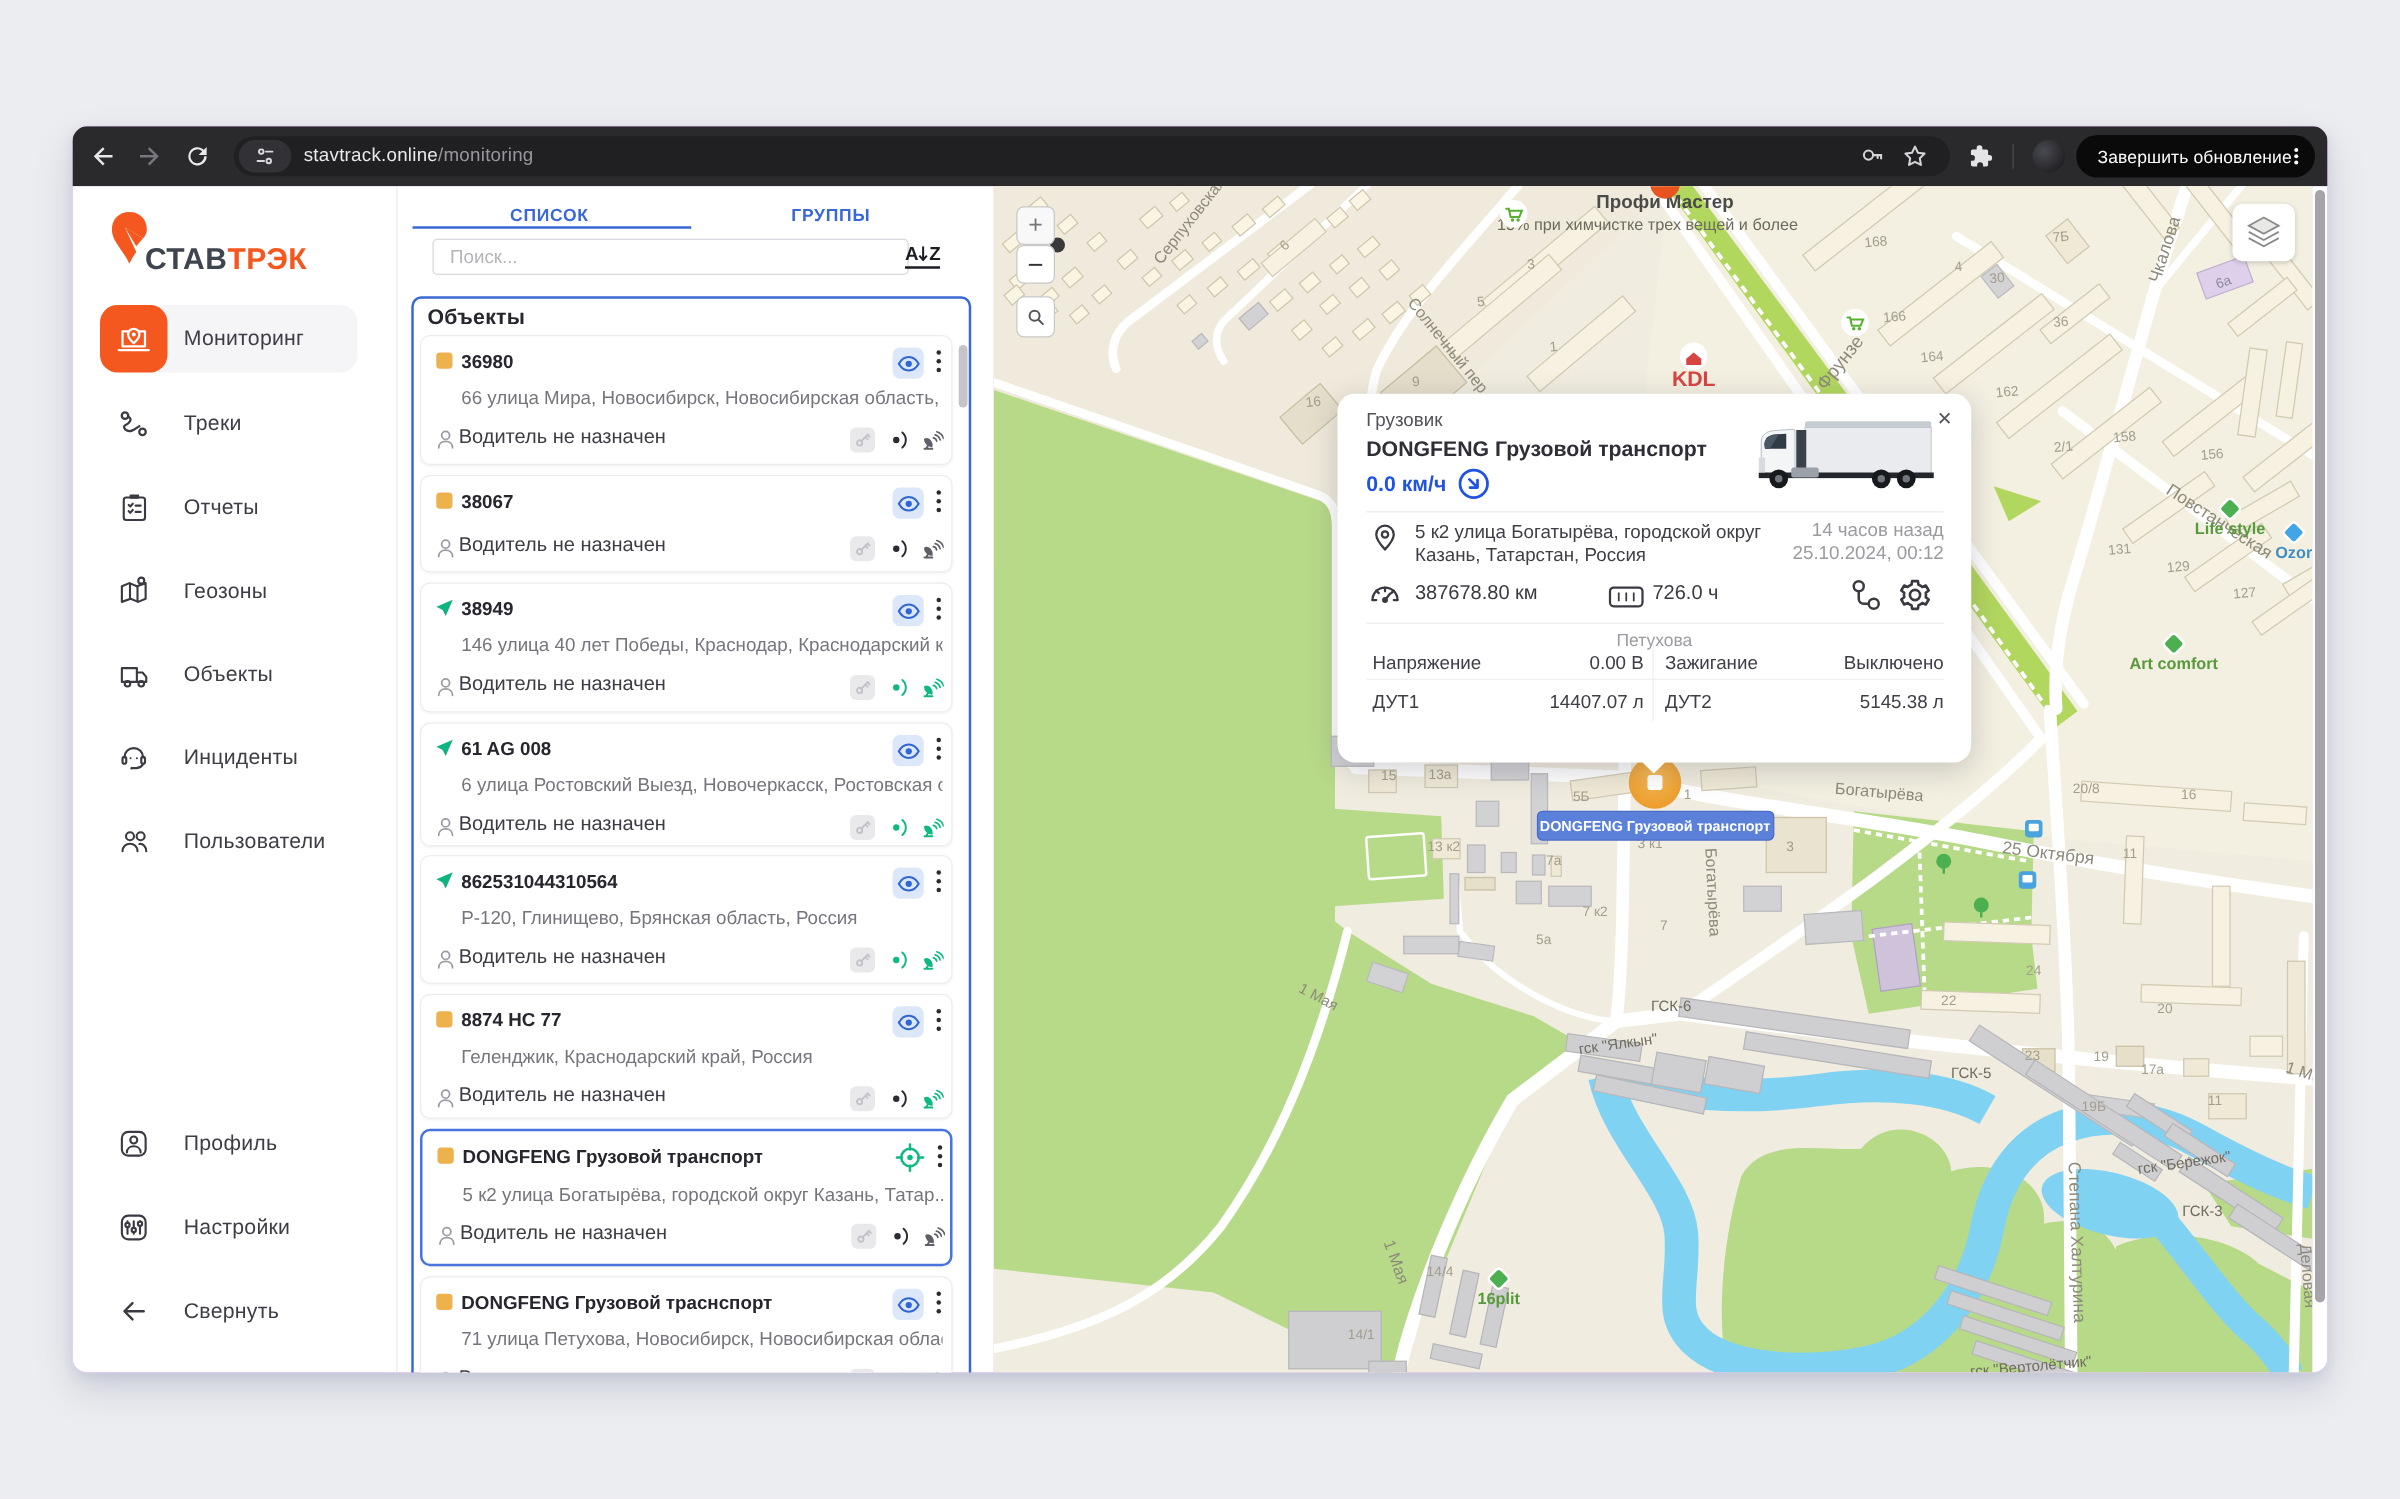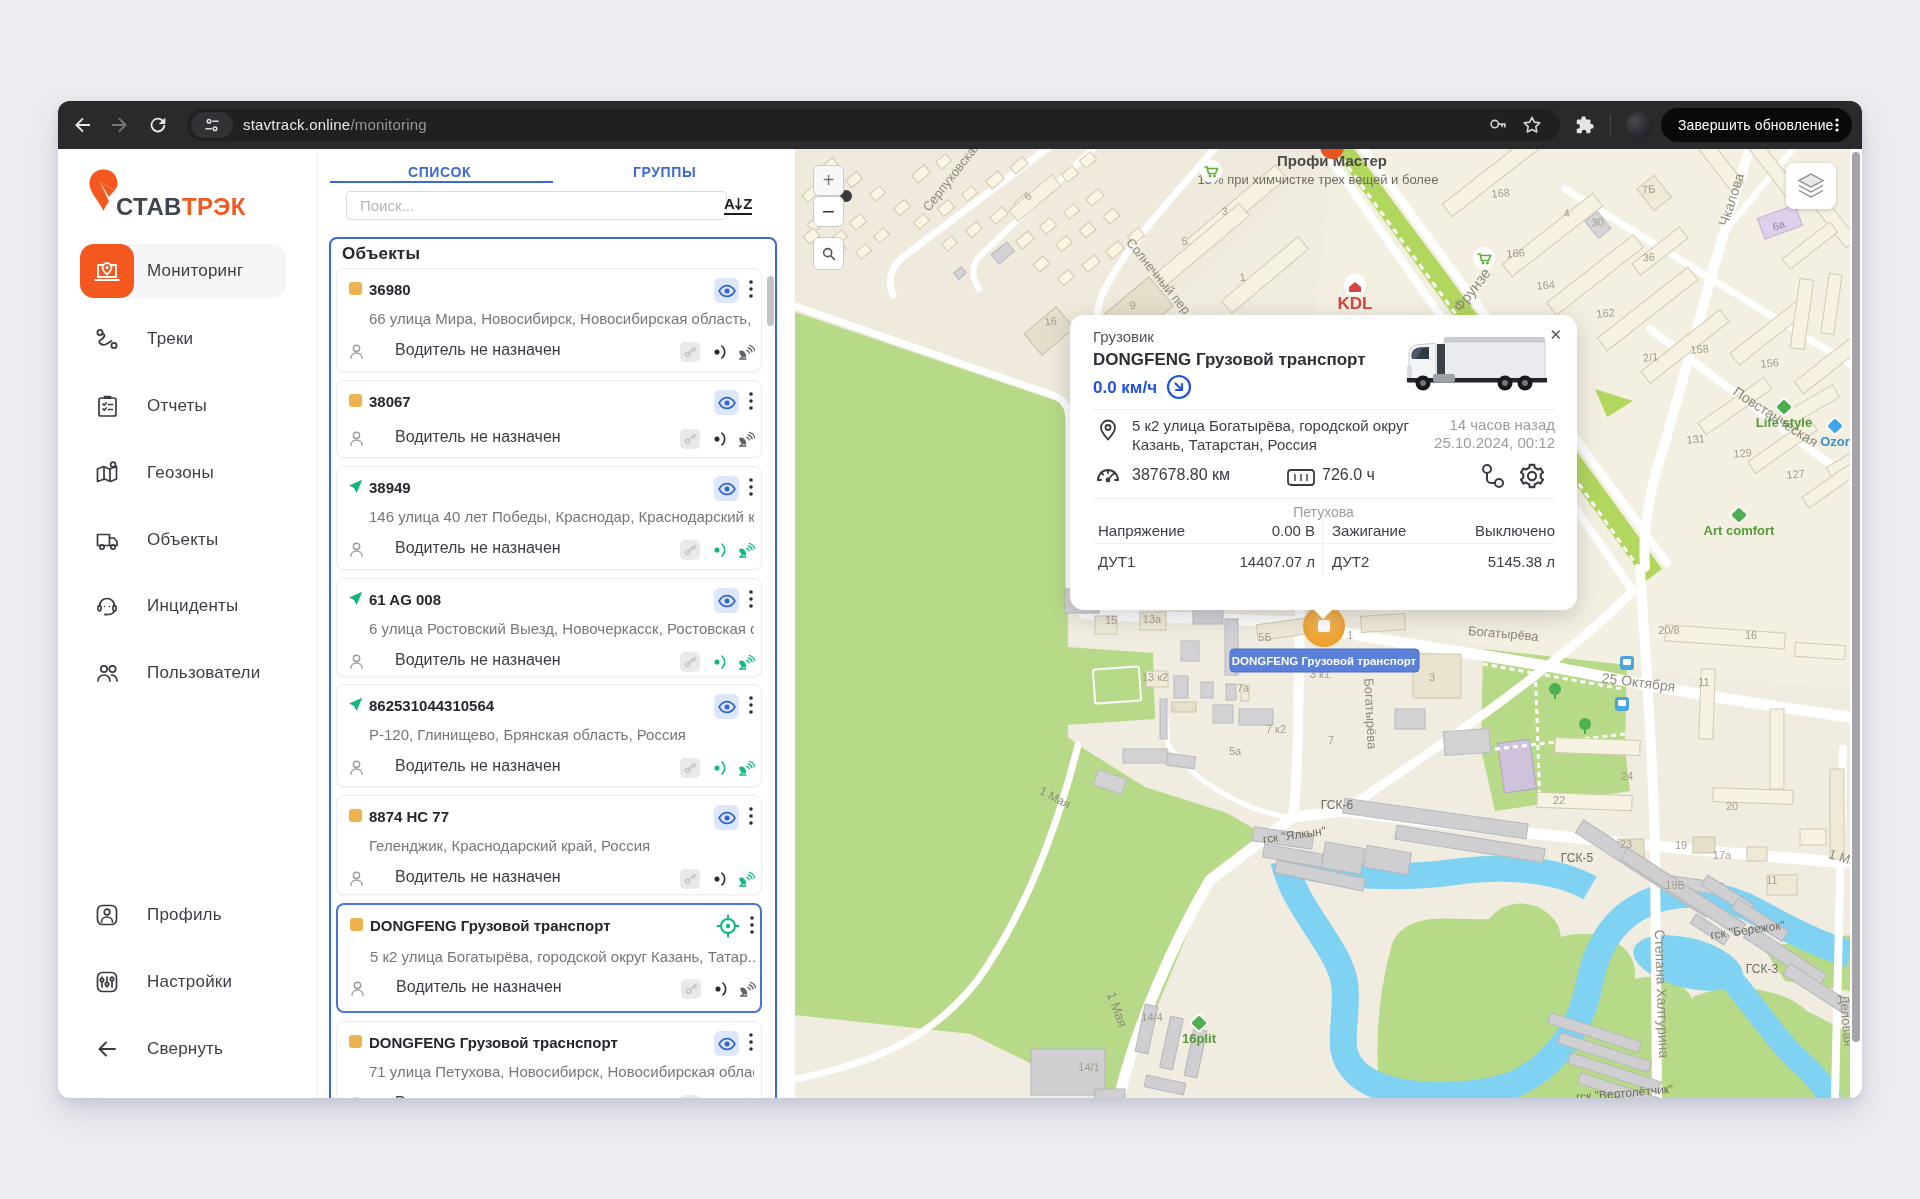--- a/index.html
+++ b/index.html
@@ -34,21 +34,21 @@
 .search { position:absolute; left:12px; top:42px; width:381px; height:29px; border:1px solid #d8d8de; border-radius:4px;margin-left:16px; }
 .search .ph { position:absolute; left:13px; top:5px; font-size:15px; color:#b4b4bc; }
 .sort { position:absolute; left:406px; top:46px; font-size:15px; font-weight:700; color:#1c1c22; border-bottom:2px solid #1c1c22; padding-bottom:1px; letter-spacing:-.5px;}
 .objpanel { position:absolute; left:11px; top:88px; width:448px; height:1000px; border:2px solid #3a68d4; border-radius:8px; }
 .objtitle { position:absolute; left:24px; top:95px; font-size:17px; font-weight:700; color:#26262e; letter-spacing:.2px;}
 .card { position:absolute; left:18px; width:426px; background:#fff; border:1px solid #ededf1; border-radius:8px; box-shadow:0 1px 2px rgba(40,40,60,.05); }
 .card.sel { border:2px solid #4a74dd; }
 .ctitle { position:absolute; left:32px; top:12px; font-size:15px; font-weight:700; color:#26262e; white-space:nowrap; max-width:330px; overflow:hidden; }
 .csquare { position:absolute; left:12px; top:13px; width:13px; height:13px; border-radius:3px; background:#edb14e; }
 .caddr { position:absolute; left:32px; top:41px; font-size:15px; color:#75757e; white-space:nowrap; max-width:385px; overflow:hidden; }
-.cdrv { position:absolute; left:30px; font-size:16px; color:#3c3c45; white-space:nowrap;margin-left:28px; }
+.cdrv { position:absolute; left:30px; font-size:16px; color:#3c3c45; white-space:nowrap; }
 .eyebtn { position:absolute; left:377px; top:9px; width:25px; height:25px; border-radius:6px; background:#dde7fa; display:flex; align-items:center; justify-content:center;}
 .dots { position:absolute; left:407px; top:9px; }
 .keybtn { position:absolute; width:20px; height:20px; border-radius:5px; background:#e9e9ec; display:flex; align-items:center; justify-content:center;}
 .panelscroll { position:absolute; left:449px; top:127px; width:7px; height:50px; border-radius:4px; background:#c4c4c9; z-index:5;}
 
 
 .maparea { position:absolute; left:737px; top:48px; width:1055px; height:949px; background:#f1ede0; }
 .winscroll { position:absolute; left:1792px; top:48px; width:12px; height:949px; background:#fff; }
 .winscroll .thumb { position:absolute; left:2px; top:3px; width:8px; height:890px; border-radius:4px; background:#a5a5a9; }
 

